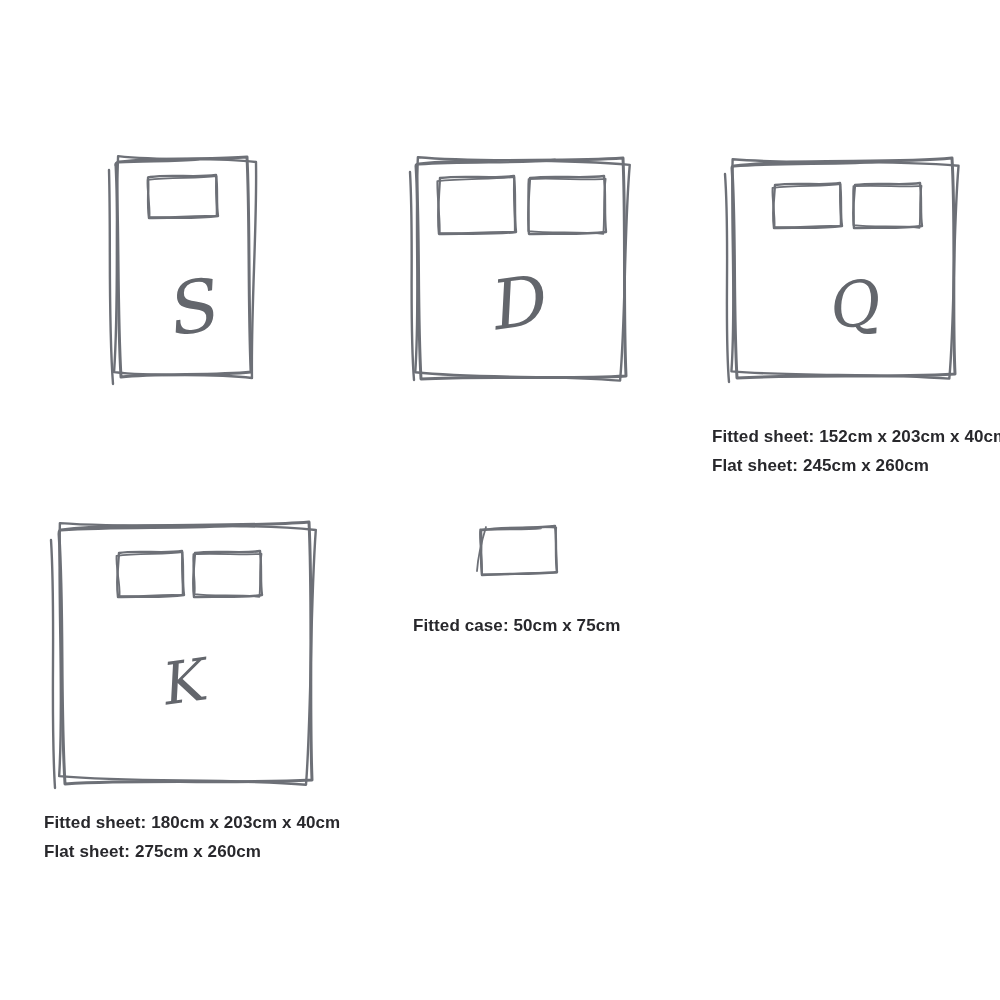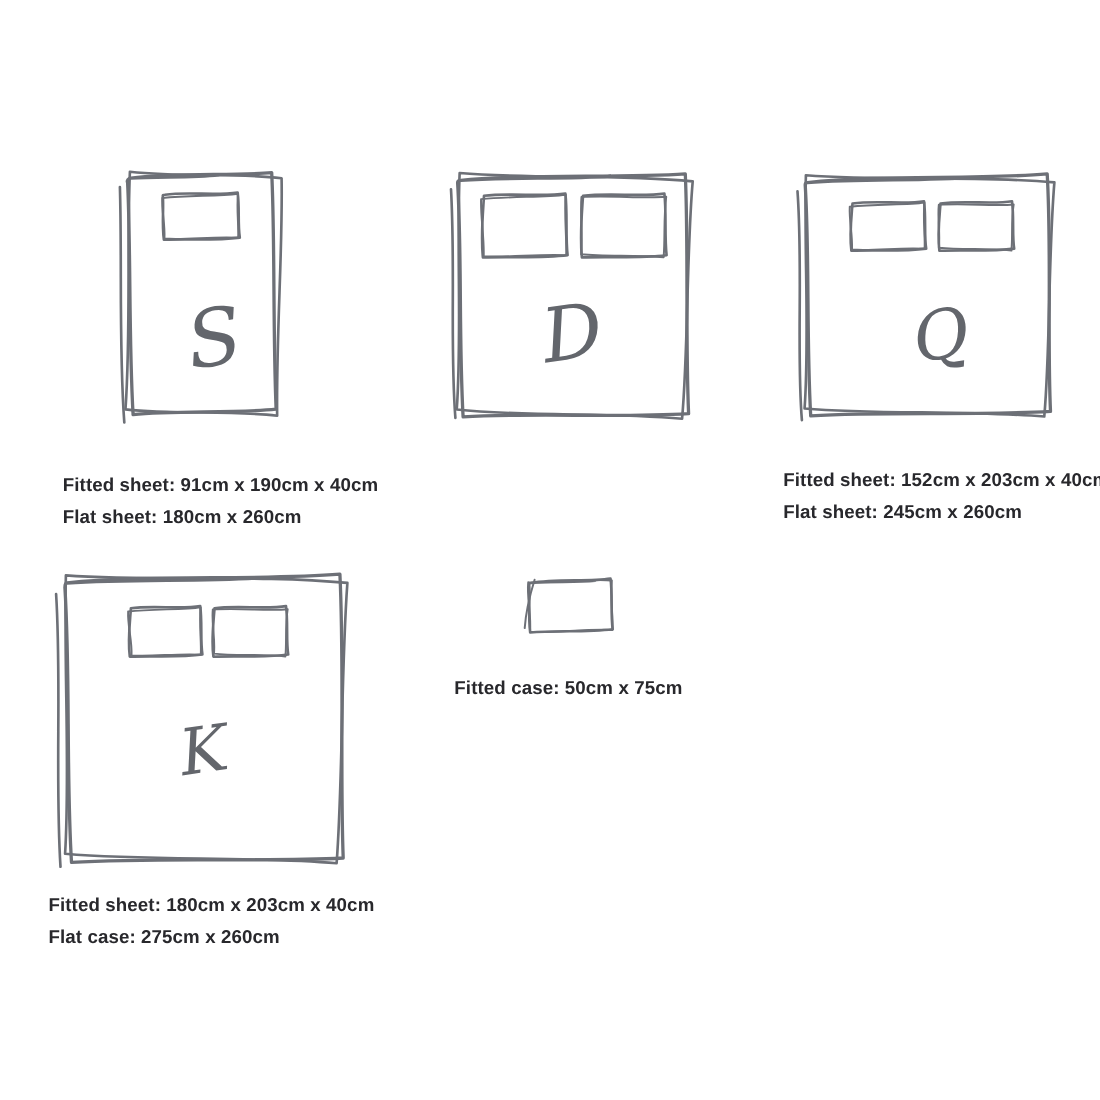--- a/index.html
+++ b/index.html
@@ -51,24 +51,20 @@
         <path class="sketch outer2" transform="rotate(1.6 80 120)" d="M 12,10 C 60,14 105,8 150,12 C 153,75 149,155 152,228 C 105,224 60,230 14,226 C 17,155 11,78 12,10"></path>
         <path class="sketch outer2" d="M 6,22 C 8,90 5,170 10,236"></path>
       </g>
       <g>
         <path class="sketch pillow" d="M 47,29 C 68,26 92,30 113,27 C 115,41 113,55 115,68 C 92,71 68,69 46,70 C 44,55 46,42 45,30 C 45,29 46,29 47,29"></path>
         <path class="sketch pillow2" transform="rotate(-1.5 80 49)" d="M 45,31 C 70,29 95,31 114,29 C 112,43 114,57 113,69 C 90,67 66,70 46,68 C 47,54 44,43 45,31"></path>
       </g>
       <text class="script-letter" x="92" y="184" font-size="72" text-anchor="middle" transform="rotate(-8 92 160)">S</text>
     </svg>
   </figure>
-  <div class="spec" style="left:57px; top:426px;">
-    <div>Fitted sheet: 91cm x 190cm x 40cm</div>
-    <div>Flat sheet: 180cm x 260cm</div>
-  </div>
 
   <figure style="left:405px; top:148px;">
     <svg width="230" height="240" viewBox="0 0 230 240">
       <g>
         <path class="sketch outer" d="M 14,16 C 70,10 160,14 218,10 C 221,80 218,160 221,228 C 155,232 80,227 16,231 C 12,158 15,85 11,18 C 11,16 12,16 14,16 C 60,13 110,15 150,12"></path>
         <path class="sketch outer2" transform="rotate(1.5 115 120)" d="M 10,12 C 75,16 150,9 222,14 C 218,82 222,165 218,230 C 150,226 75,232 13,227 C 16,160 9,82 10,12"></path>
         <path class="sketch outer2" d="M 5,24 C 9,95 4,170 9,232"></path>
       </g>
       <g>
         <path class="sketch pillow" d="M 35,30 C 58,27 88,31 109,28 C 111,46 109,66 111,84 C 86,87 58,85 34,86 C 32,66 34,46 35,30"></path>
@@ -120,21 +116,21 @@
       </g>
       <g>
         <path class="sketch pillow" d="M 150,43 C 168,40 198,44 215,41 C 217,56 215,72 217,85 C 196,88 170,86 149,87 C 147,72 149,57 150,43"></path>
         <path class="sketch pillow2" transform="rotate(1.4 183 64)" d="M 148,45 C 170,43 200,45 216,43 C 214,58 216,74 215,86 C 194,84 168,87 150,85 C 151,71 147,58 148,45"></path>
       </g>
       <text class="script-letter" x="140" y="192" font-size="58" text-anchor="middle" transform="rotate(-8 140 170)">K</text>
     </svg>
   </figure>
   <div class="spec" style="left:44px; top:808px;">
     <div>Fitted sheet: 180cm x 203cm x 40cm</div>
-    <div>Flat case: 275cm x 260cm</div>
+    <div>Flat sheet: 275cm x 260cm</div>
   </div>
 
   <figure style="left:473px; top:518px;">
     <svg width="90" height="65" viewBox="0 0 90 65">
       <g>
         <path class="sketch pillow" d="M 10,12 C 32,8 62,11 82,8 C 84,22 82,40 84,54 C 60,57 32,55 9,57 C 7,42 9,26 8,13 C 8,12 9,12 10,12 C 28,10 50,12 68,10"></path>
         <path class="sketch pillow2" transform="rotate(-2 46 33)" d="M 8,10 C 35,12 65,8 84,11 C 82,25 84,44 83,56 C 58,54 30,57 8,55 C 10,40 6,24 8,10"></path>
         <path class="sketch pillow2" d="M 13,9 C 9,22 5,38 4,53"></path>
       </g>
     </svg>

